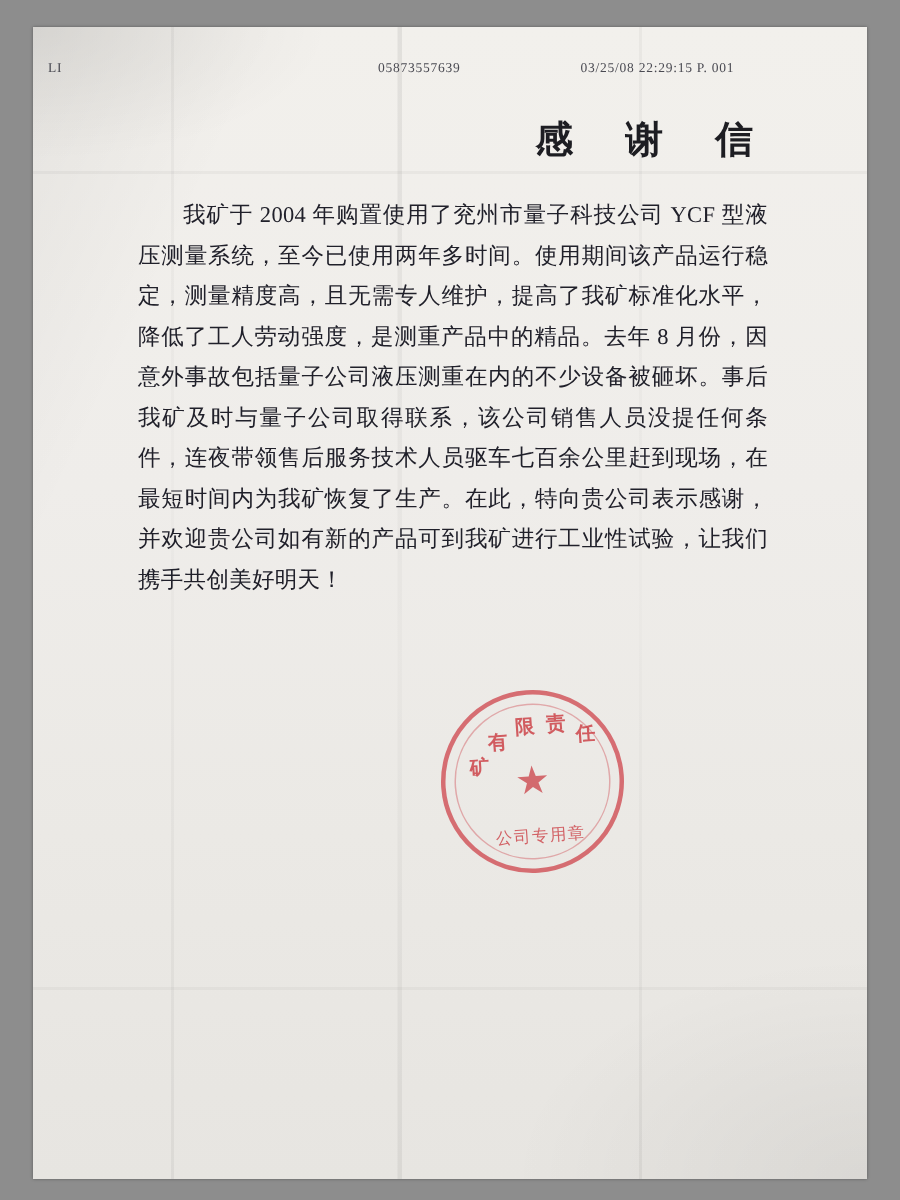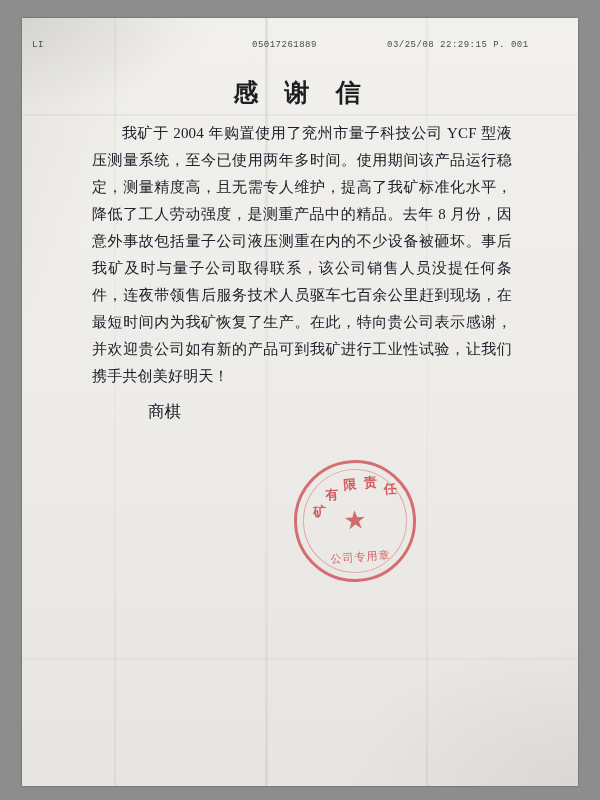--- a/index.html
+++ b/index.html
@@ -67,21 +67,21 @@
     position: absolute; right: 0; bottom: 0; width: 240px; height: 150px;
     background: radial-gradient(ellipse at 100% 100%, rgba(0,0,0,0.06), rgba(0,0,0,0) 70%);
   }
 
   
   #fax-header {
     position: absolute;
     left: 0; top: 22px;
     width: 556px;
     height: 14px;
-    font-family: Liberation Mono, monospace;
+    font-family: Liberation Serif, serif;
     font-size: 9px;
     color: #4a4a52;
     letter-spacing: 0.5px;
   }
   #fax-header .fax-left {
     position: absolute; left: 10px; top: 0;
   }
   #fax-header .fax-mid {
     position: absolute; left: 230px; top: 0;
   }
@@ -90,28 +90,28 @@
   }
 
   
   #letter {
     position: absolute;
     left: 70px;
     top: 50px;
     width: 420px;
   }
   #letter-title {
-    text-align: center;
+    text-align: right;
     font-size: 25px;
     font-weight: bold;
     letter-spacing: 10px;
     color: #1d1d22;
     margin-top: 8px;
-    margin-bottom: 11px;
-    font-family: Liberation Serif, serif;
+    margin-bottom: 22px;
+    font-family: Liberation Mono, monospace;
   }
   .body-para {
     font-size: 15px;
     line-height: 27px;
     color: #20202a;
     text-align: justify;
     text-justify: inter-ideograph;
     text-indent: 2em;
     margin: 0;
     letter-spacing: 0.2px;
@@ -224,28 +224,27 @@
     <div class="smudge-tl"></div>
     <div class="smudge-br"></div>
     <div class="crease v1"></div>
     <div class="crease v2"></div>
     <div class="crease v3"></div>
     <div class="crease h1"></div>
     <div class="crease h2"></div>
 
     <div id="fax-header">
       <span class="fax-left">LI</span>
-      <span class="fax-mid">05017261889</span>
+      <span class="fax-mid">05873557639</span>
       <span class="fax-right">03/25/08  22:29:15  P. 001</span>
     </div>
 
     <div id="letter">
       <div id="letter-title">感 谢 信</div>
       <p class="body-para">我矿于 2004 年购置使用了兖州市量子科技公司 YCF 型液压测量系统，至今已使用两年多时间。使用期间该产品运行稳定，测量精度高，且无需专人维护，提高了我矿标准化水平，降低了工人劳动强度，是测重产品中的精品。去年 8 月份，因意外事故包括量子公司液压测重在内的不少设备被砸坏。事后我矿及时与量子公司取得联系，该公司销售人员没提任何条件，连夜带领售后服务技术人员驱车七百余公里赶到现场，在最短时间内为我矿恢复了生产。在此，特向贵公司表示感谢，并欢迎贵公司如有新的产品可到我矿进行工业性试验，让我们携手共创美好明天！</p>
-      <p class="signature">商棋</p>
     </div>
 
     <div id="stamp-block">
 
       <div id="seal">
         <div class="seal-arc-text">
           <span style="transform: rotate(-62deg) translate(0,-50px) rotate(62deg);">矿</span>
           <span style="transform: rotate(-38deg) translate(0,-50px) rotate(38deg);">有</span>
           <span style="transform: rotate(-14deg) translate(0,-50px) rotate(14deg);">限</span>
           <span style="transform: rotate(10deg) translate(0,-50px) rotate(-10deg);">责</span>

